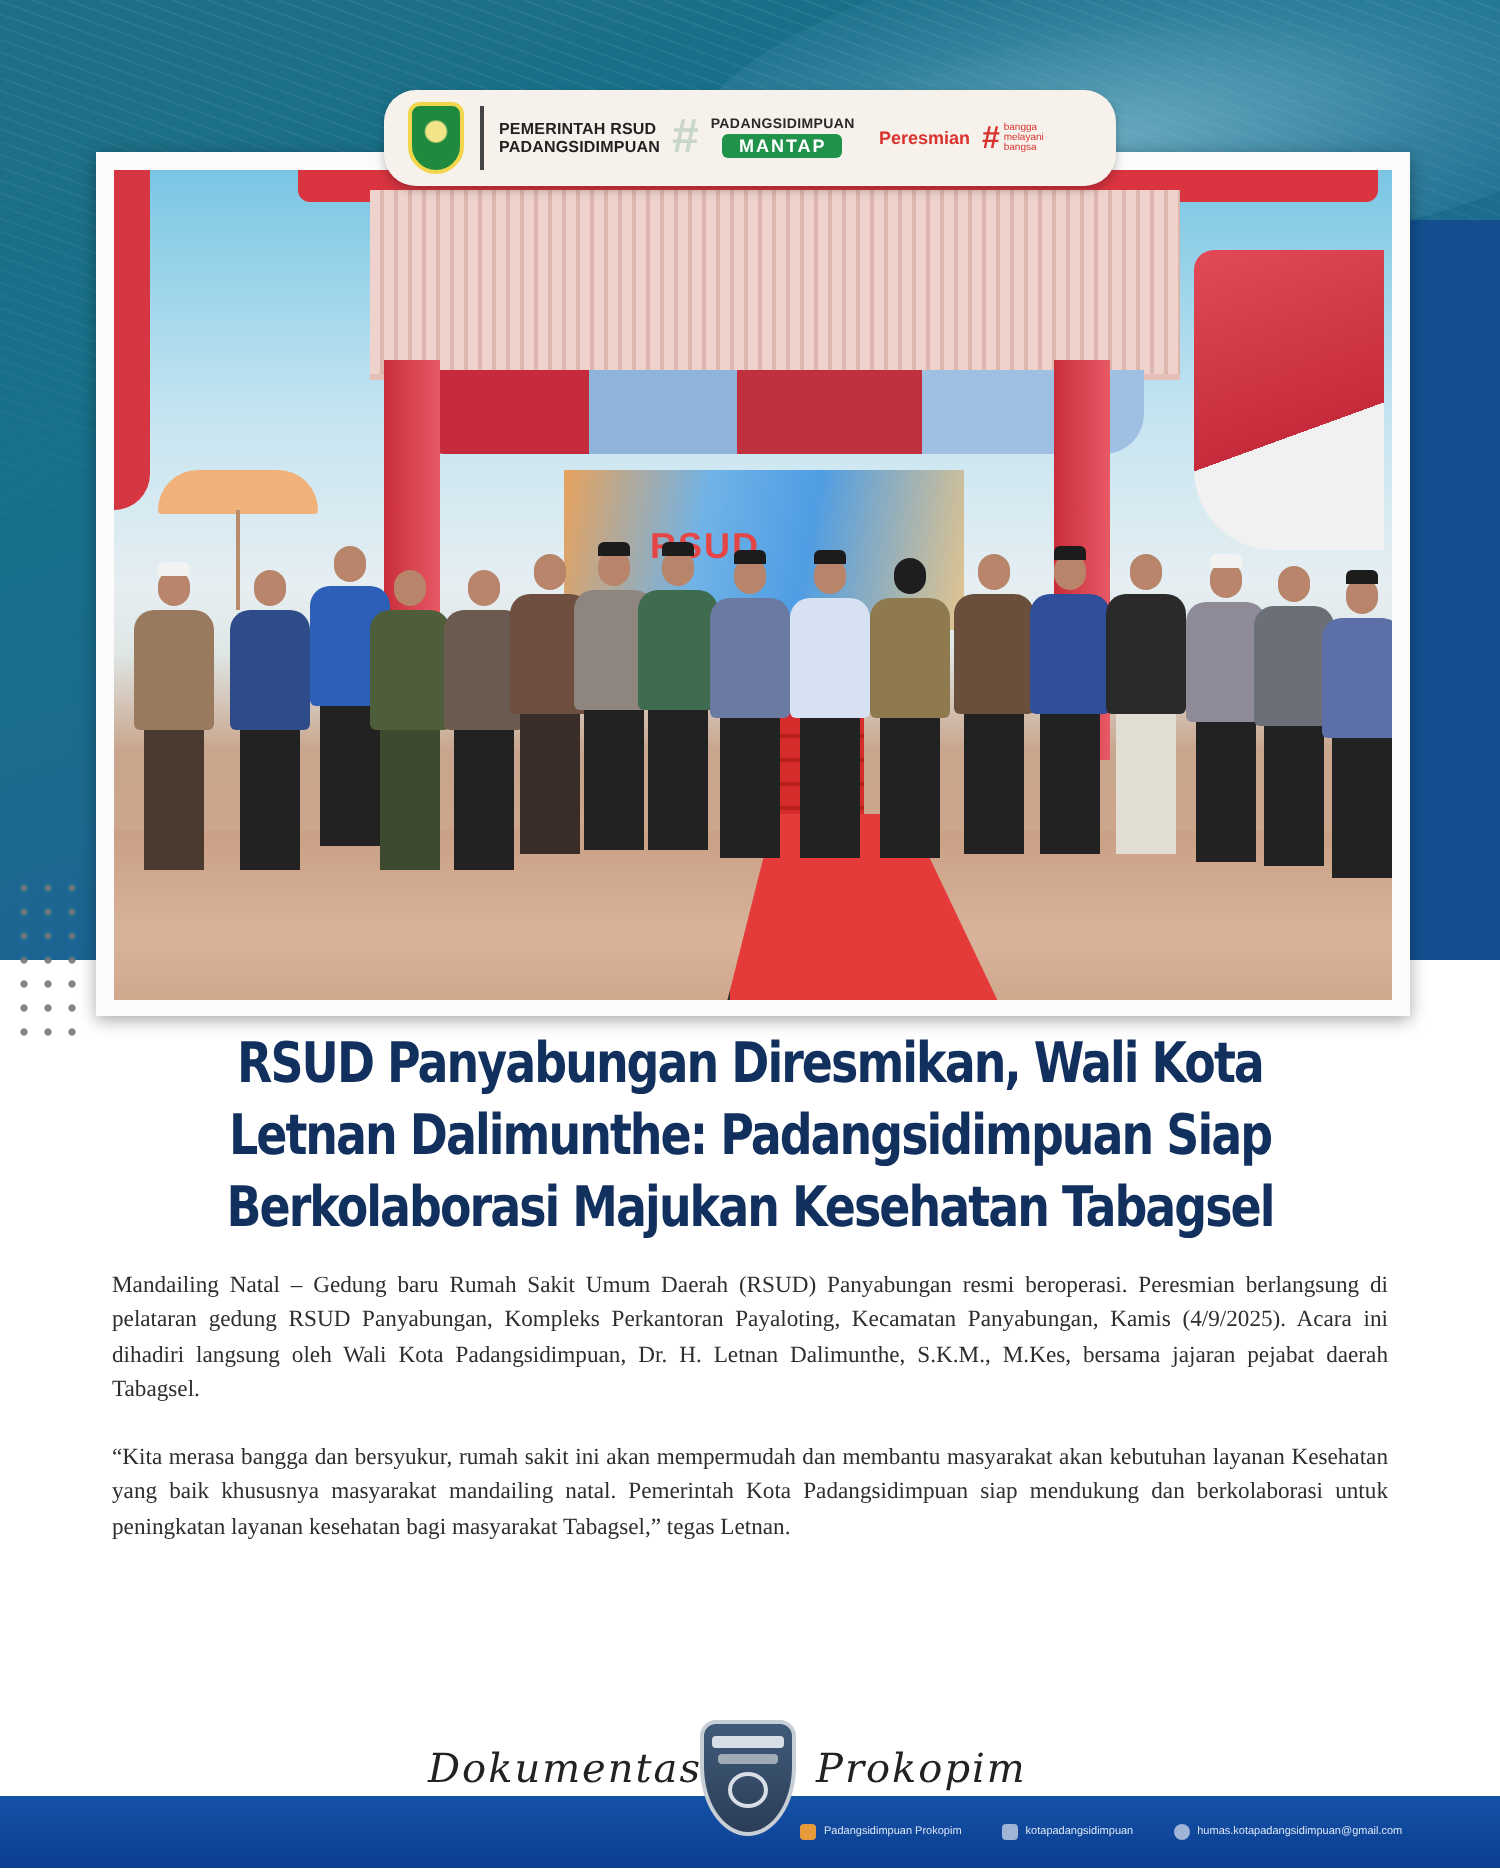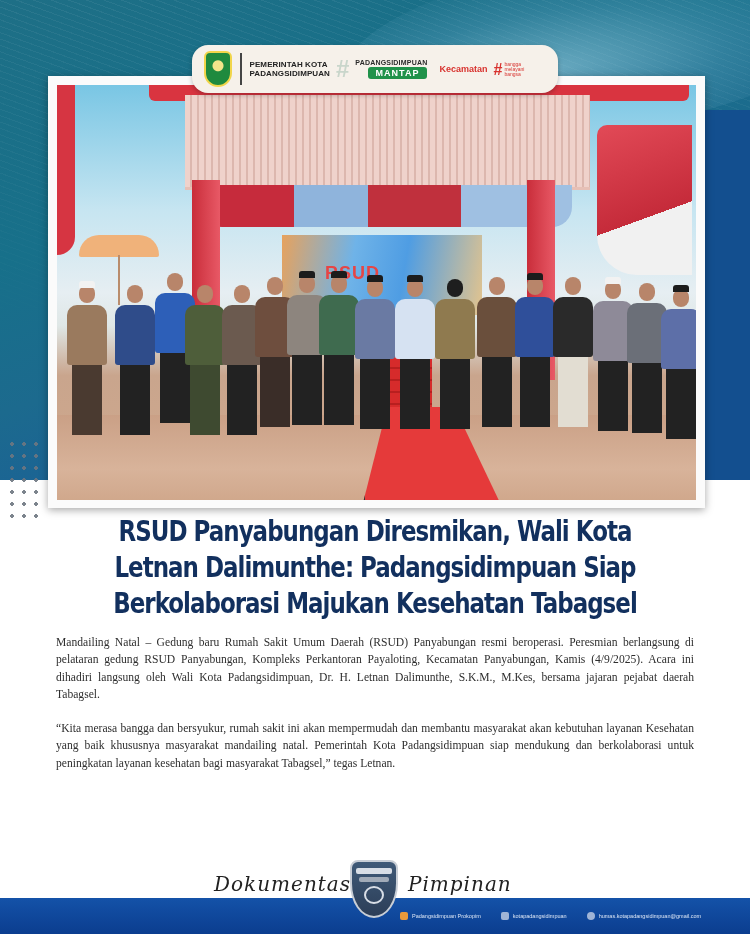--- a/index.html
+++ b/index.html
@@ -42,21 +42,21 @@
     box-shadow: 0 2px 5px rgba(0,0,0,0.25);
     display: flex; align-items: center; padding-left: 12px; z-index: 5;
   }
   .crest {
     width: 28px; height: 36px; border-radius: 6px 6px 14px 14px;
     background: radial-gradient(circle at 50% 40%, #f3e48a 0 5px, #1f8a3e 6px 100%);
     border: 2px solid #f1d54a;
   }
   .divider { width: 1.5px; height: 32px; background: #444; margin: 0 8px; }
   .gov-text { font-size: 8px; font-weight: bold; line-height: 9px; color: #222; letter-spacing: 0.1px; }
-  .mantap { margin-left: 10px; display: flex; flex-direction: column; align-items: flex-end; }
+  .mantap { margin-left: 10px; display: flex; flex-direction: column; align-items: center; }
   .mantap-top { font-size: 7px; font-weight: bold; color: #2a2a2a; letter-spacing: 0.2px; }
   .mantap-badge {
     background: #20924a; color: #fff; font-size: 9px; font-weight: bold;
     padding: 1px 8px; border-radius: 3px; letter-spacing: 1px; margin-top: 1px;
   }
   .hash { color: #c9d6cb; font-size: 24px; font-weight: bold; margin-left: 6px; margin-right: -4px; }
   .berakhlak { margin-left: 12px; color: #d8332f; font-size: 9px; font-weight: bold; }
   .bangga { margin-left: 6px; color: #d8332f; font-size: 5px; line-height: 5px; display: flex; align-items: center; gap: 2px; }
   .bangga .h { font-size: 16px; font-weight: bold; }
 
@@ -183,29 +183,29 @@
 <div class="bg-top"></div>
 <div class="bg-wave"></div>
 <div class="bg-sheen"></div>
 <div class="bg-right-block"></div>
 <div class="dots"></div>
 
 <div class="logo-pill">
   <div class="crest"></div>
   <div class="divider"></div>
   <div class="gov-text">
-    <div>PEMERINTAH KOTA</div>
+    <div>PEMERINTAH RSUD</div>
     <div>PADANGSIDIMPUAN</div>
   </div>
   <span class="hash">#</span>
   <div class="mantap">
     <span class="mantap-top">PADANGSIDIMPUAN</span>
     <span class="mantap-badge">MANTAP</span>
   </div>
-  <span class="berakhlak">Kecamatan</span>
+  <span class="berakhlak">Peresmian</span>
   <div class="bangga">
     <span class="h">#</span>
     <div>
       <div>bangga</div>
       <div>melayani</div>
       <div>bangsa</div>
     </div>
   </div>
 </div>
 
@@ -335,21 +335,21 @@
 <h1 class="title">RSUD Panyabungan Diresmikan, Wali Kota Letnan Dalimunthe: Padangsidimpuan Siap Berkolaborasi Majukan Kesehatan Tabagsel</h1>
 
 <div class="body-text">
   <p>Mandailing Natal – Gedung baru Rumah Sakit Umum Daerah (RSUD) Panyabungan resmi beroperasi. Peresmian berlangsung di pelataran gedung RSUD Panyabungan, Kompleks Perkantoran Payaloting, Kecamatan Panyabungan, Kamis (4/9/2025). Acara ini dihadiri langsung oleh Wali Kota Padangsidimpuan, Dr. H. Letnan Dalimunthe, S.K.M., M.Kes, bersama jajaran pejabat daerah Tabagsel.</p>
   <p>“Kita merasa bangga dan bersyukur, rumah sakit ini akan mempermudah dan membantu masyarakat akan kebutuhan layanan Kesehatan yang baik khususnya masyarakat mandailing natal. Pemerintah Kota Padangsidimpuan siap mendukung dan berkolaborasi untuk peningkatan layanan kesehatan bagi masyarakat Tabagsel,” tegas Letnan.</p>
 </div>
 
 <div class="footer-bar"></div>
 <div class="footer-bottom"></div>
 <div class="signature sig-left">Dokumentasi</div>
-<div class="signature sig-right">Pimpinan</div>
+<div class="signature sig-right">Prokopim</div>
 <div class="shield">
   <div class="shield-band"></div>
   <div class="shield-band2"></div>
   <div class="shield-emblem"></div>
 </div>
 <div class="contacts">
   <div class="contact">
     <span class="c-icon c-fb"></span>
     <span>Padangsidimpuan Prokopim</span>
   </div>

